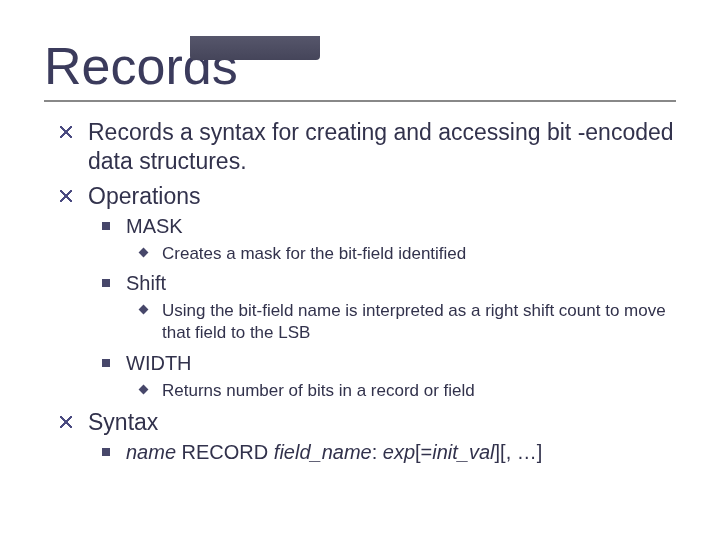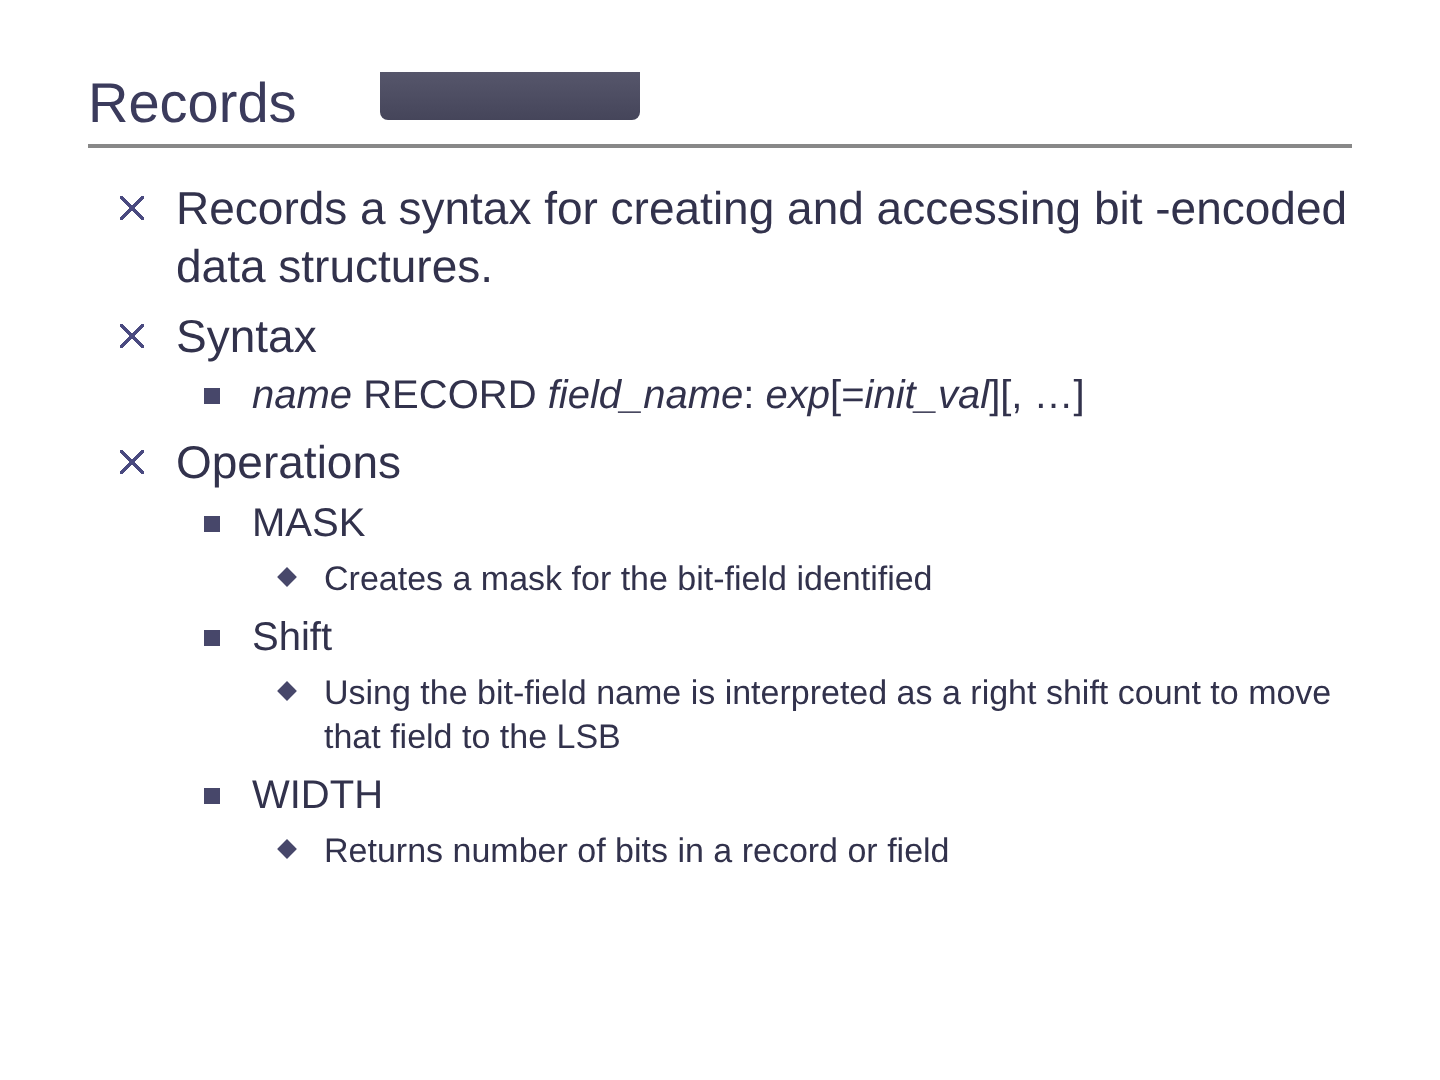--- a/index.html
+++ b/index.html
@@ -13,21 +13,21 @@
     overflow: hidden;
     position: relative;
   }
   .slide {
     width: 720px;
     height: 540px;
     position: relative;
     box-sizing: border-box;
   }
   .title {
-    font-size: 28px;
+    font-size: 52px;
     font-weight: 400;
     color: #3b3b5c;
     margin: 36px 0 4px 44px;
     letter-spacing: 0px;
   }
   .title-rule {
     border: none;
     border-top: 2px solid #888;
     margin: 4px 44px 16px 44px;
   }
@@ -115,28 +115,20 @@
   <div class="deco-bar"></div>
   <div class="title">Records</div>
   <hr class="title-rule">
 
   <div class="body">
     <ul class="lvl1">
       <li>
         <span>Records a syntax for creating and accessing bit -encoded data structures.</span>
       </li>
       <li>
-        <span>Syntax</span>
-        <ul class="lvl2">
-          <li>
-            <span class="italic">name</span><span> RECORD </span><span class="italic">field_name</span><span>: </span><span class="italic">exp</span><span>[=</span><span class="italic">init_val</span><span>][, …]</span>
-          </li>
-        </ul>
-      </li>
-      <li>
         <span>Operations</span>
         <ul class="lvl2">
           <li>
             <span>MASK</span>
             <ul class="lvl3">
               <li>Creates a mask for the bit-field identified</li>
             </ul>
           </li>
           <li>
             <span>Shift</span>
@@ -145,15 +137,23 @@
             </ul>
           </li>
           <li>
             <span>WIDTH</span>
             <ul class="lvl3">
               <li>Returns number of bits in a record or field</li>
             </ul>
           </li>
         </ul>
       </li>
+      <li>
+        <span>Syntax</span>
+        <ul class="lvl2">
+          <li>
+            <span class="italic">name</span><span> RECORD </span><span class="italic">field_name</span><span>: </span><span class="italic">exp</span><span>[=</span><span class="italic">init_val</span><span>][, …]</span>
+          </li>
+        </ul>
+      </li>
     </ul>
   </div>
 </div>
 
 </body></html>

